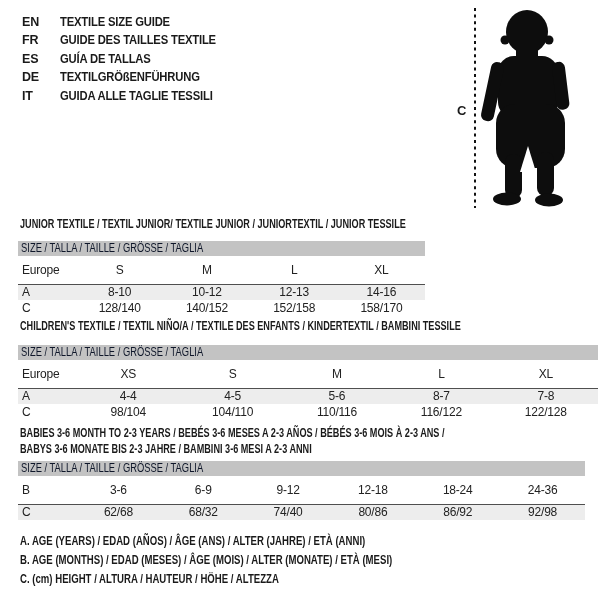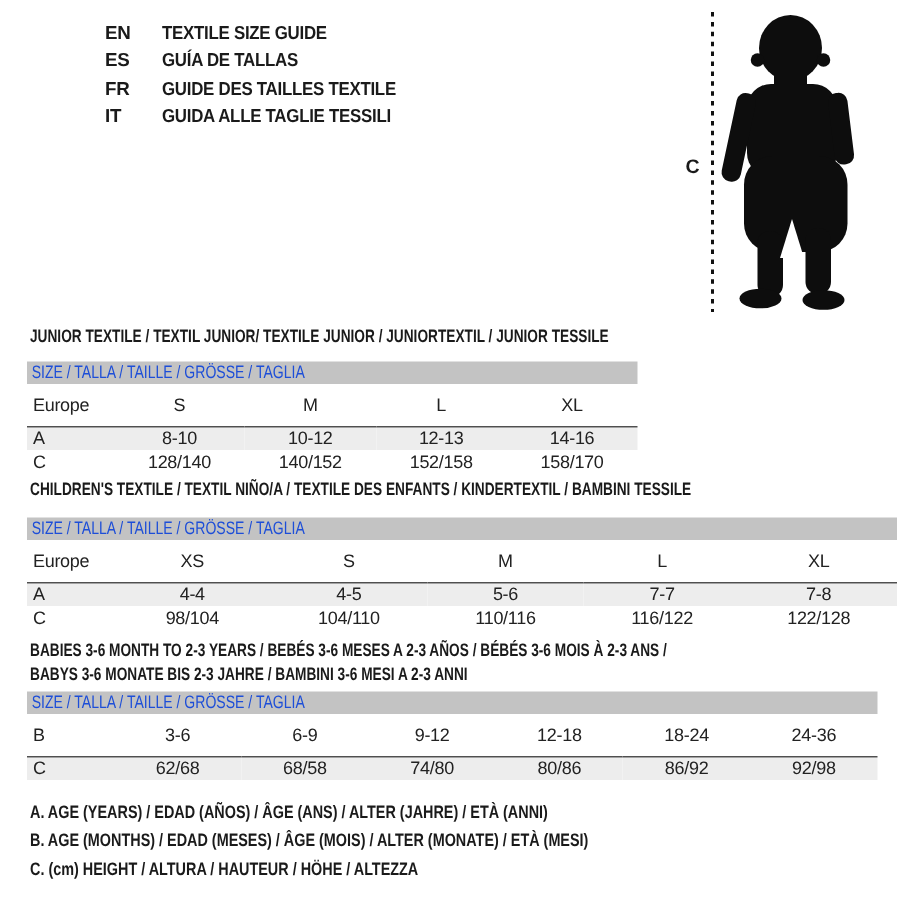--- a/index.html
+++ b/index.html
@@ -1,39 +1,39 @@
 <!DOCTYPE html>
 <html><head>
 <meta charset="utf-8">
 <style>
   html,body{margin:0;padding:0;background:#fff;}
   .page{
     position:relative;width:600px;height:600px;background:#ffffff;overflow:hidden;
     font-family:"Liberation Sans",sans-serif;color:#1a1a1a;
   }
   
-  .langs{position:absolute;left:22px;top:13px;margin-left:48px;}
+  .langs{position:absolute;left:22px;top:13px;}
   .lang-row{display:flex;line-height:18.4px;font-weight:bold;font-size:12.5px;white-space:nowrap;}
   .lang-code{width:38px;letter-spacing:-0.2px;}
   .lang-label{display:inline-block;transform:scaleX(0.9);transform-origin:left center;letter-spacing:-0.2px;}
   
   .figure{position:absolute;left:452px;top:0;width:148px;height:215px;}
   .figure svg{position:absolute;left:0;top:0;}
   .fig-c{position:absolute;left:5px;top:103px;font-weight:bold;font-size:13px;}
   
   .sec-title{
     position:absolute;left:20px;font-weight:bold;font-size:12px;white-space:nowrap;
     transform:scaleX(0.76);transform-origin:left top;line-height:15.5px;
   }
   .sec-title.two-line{white-space:normal;width:580px;}
   .sec-title .tl{display:block;white-space:nowrap;}
   
   .tblwrap{position:absolute;left:18px;}
   .bar{
-    height:15px;line-height:15px;background:#c3c3c3;color:#1d4ed8;
+    height:15px;line-height:15px;background:#c3c3c3;color:#0f172a;
     font-size:12px;white-space:nowrap;overflow:hidden;
   }
   .bar span{display:inline-block;padding-left:4px;transform:scaleX(0.78);transform-origin:left center;}
   table{width:100%;border-collapse:collapse;table-layout:fixed;font-size:12px;color:#222;}
   col.c-label{width:58px;}
   td{padding:0;text-align:center;height:15px;line-height:15px;white-space:nowrap;letter-spacing:-0.2px;}
   td.lbl{text-align:left;padding-left:4px;}
   tr.r-first td{border-bottom:1px solid #4f4f4f;height:28px;}
   tr.r-shade td{background:#ededed;}
   tr.r-plain td{height:16px;}
@@ -48,26 +48,30 @@
 <body>
 
 <div class="page">
 
   <div class="langs">
     <div class="lang-row">
       <span class="lang-code">EN</span>
       <span class="lang-label">TEXTILE SIZE GUIDE</span>
     </div>
     <div class="lang-row">
+      <span class="lang-code">FR</span>
+      <span class="lang-label">GUIDE DES TAILLES TEXTILE</span>
+    </div>
+    <div class="lang-row">
       <span class="lang-code">ES</span>
       <span class="lang-label">GUÍA DE TALLAS</span>
     </div>
     <div class="lang-row">
-      <span class="lang-code">FR</span>
-      <span class="lang-label">GUIDE DES TAILLES TEXTILE</span>
+      <span class="lang-code">DE</span>
+      <span class="lang-label">TEXTILGRÖßENFÜHRUNG</span>
     </div>
     <div class="lang-row">
       <span class="lang-code">IT</span>
       <span class="lang-label">GUIDA ALLE TAGLIE TESSILI</span>
     </div>
   </div>
 
   <div class="figure">
     <svg width="148" height="215" viewBox="0 0 148 215">
       <line x1="23" y1="8" x2="23" y2="208" stroke="#111" stroke-width="2" stroke-dasharray="3,3.6"></line>
@@ -146,21 +150,21 @@
         <td>S</td>
         <td>M</td>
         <td>L</td>
         <td>XL</td>
       </tr>
       <tr class="r-shade">
         <td class="lbl">A</td>
         <td>4-4</td>
         <td>4-5</td>
         <td>5-6</td>
-        <td>7-7</td>
+        <td>8-7</td>
         <td>7-8</td>
       </tr>
       <tr class="r-plain">
         <td class="lbl">C</td>
         <td>98/104</td>
         <td>104/110</td>
         <td>110/116</td>
         <td>116/122</td>
         <td>122/128</td>
       </tr>
@@ -190,22 +194,22 @@
         <td>3-6</td>
         <td>6-9</td>
         <td>9-12</td>
         <td>12-18</td>
         <td>18-24</td>
         <td>24-36</td>
       </tr>
       <tr class="r-shade">
         <td class="lbl">C</td>
         <td>62/68</td>
-        <td>68/58</td>
-        <td>74/80</td>
+        <td>68/32</td>
+        <td>74/40</td>
         <td>80/86</td>
         <td>86/92</td>
         <td>92/98</td>
       </tr>
       </tbody>
     </table>
   </div>
 
   <div class="legend">
     <div class="legend-line">A. AGE (YEARS) / EDAD (AÑOS) / ÂGE (ANS) / ALTER (JAHRE) / ETÀ (ANNI)</div>

